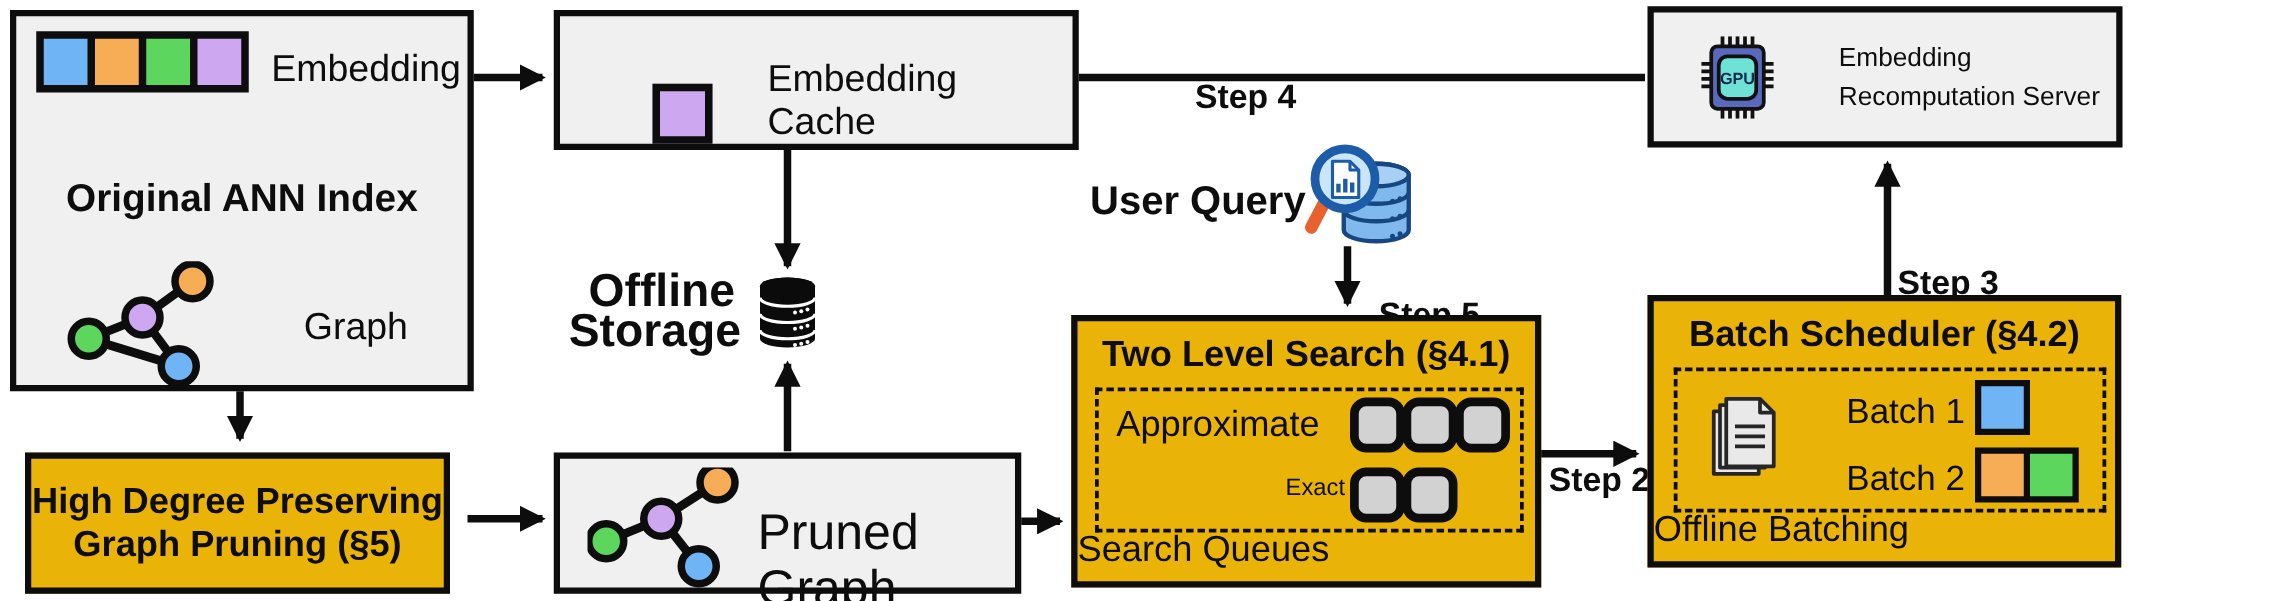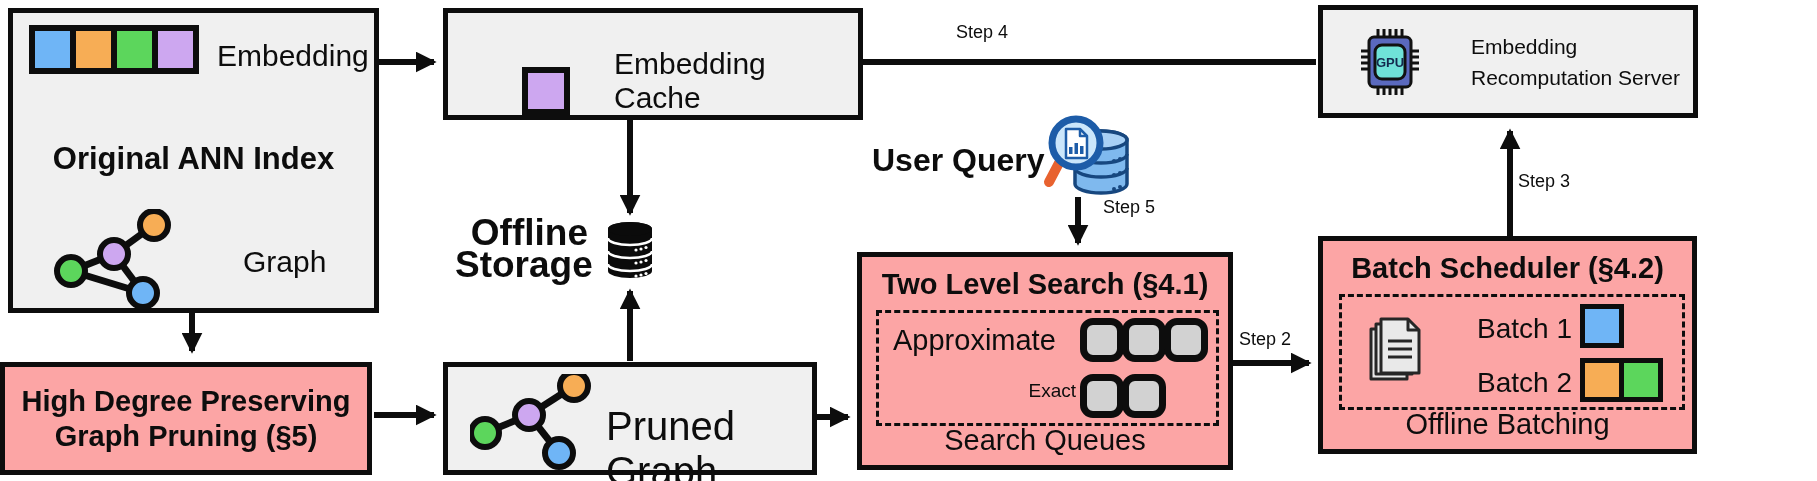--- a/index.html
+++ b/index.html
@@ -1,42 +1,42 @@
 <!DOCTYPE html>
 <html><head>
 <meta charset="utf-8">
 <style>
   html,body{margin:0;padding:0;background:#ffffff;}
   .canvas{
     position:relative;width:1817px;height:481px;background:#ffffff;overflow:hidden;
     font-family:"Liberation Sans","DejaVu Sans",sans-serif;color:#0d0d0d;
   }
   .box{position:absolute;box-sizing:border-box;border:5px solid #0d0d0d;background:#f0f0f0;}
-  .box.shaded{background:#fca5a5;}
+  .box.shaded{background:#eab308;}
 
   
   #ann-box{left:8px;top:8px;width:371px;height:305px;}
   .emb-bar{position:absolute;left:16px;top:12px;background:#0d0d0d;padding:6px;display:flex;gap:6px;}
   .emb-bar .cell{width:35px;height:37px;}
   #ann-embedding-label{position:absolute;left:204px;top:26px;font-size:30px;}
   #ann-title{position:absolute;left:0;right:0;top:128px;text-align:center;font-weight:bold;font-size:31px;}
   #ann-graph-svg{position:absolute;left:38px;top:196px;}
   #ann-graph-label{position:absolute;left:230px;top:232px;font-size:30px;}
 
   
   #cache-box{left:443px;top:8px;width:420px;height:112px;display:flex;align-items:flex-end;}
   .purple-sq{width:36px;height:36px;border:6px solid #0d0d0d;margin-left:74px;flex:0 0 auto;}
   #cache-label{margin-left:44px;font-size:30px;line-height:34px;width:190px;}
 
   
   #storage-label{position:absolute;left:455px;top:217px;width:133px;text-align:right;font-weight:bold;font-size:37px;line-height:32px;}
   #storage-icon{position:absolute;left:604px;top:220px;}
 
   
-  #hdp-box{left:0;top:362px;width:372px;height:113px;display:flex;align-items:center;justify-content:center;}
+  #hdp-box{left:20px;top:362px;width:340px;height:113px;display:flex;align-items:center;justify-content:center;}
   #hdp-title{text-align:center;font-weight:bold;font-size:29px;line-height:35px;width:345px;}
 
   
   #pruned-box{left:443px;top:362px;width:374px;height:113px;}
   #pruned-graph-svg{position:absolute;left:22px;top:7px;}
   #pruned-label{position:absolute;left:158px;top:37px;font-size:40px;}
 
   
   #uq-label{position:absolute;left:872px;top:142px;font-weight:bold;font-size:32px;}
   #uq-icon{position:absolute;left:1042px;top:110px;}
@@ -46,41 +46,41 @@
   .panel-title{margin-top:11px;text-align:center;font-weight:bold;font-size:29px;}
   .dashed{position:absolute;border:3px dashed #0d0d0d;box-sizing:border-box;}
   #tls-dashed{left:14px;top:53px;width:343px;height:116px;}
   #tls-approx-label{position:absolute;left:14px;top:11px;font-size:29px;}
   #tls-exact-label{position:absolute;left:0;top:67px;width:197px;text-align:right;font-size:19px;}
   .q-squares{position:absolute;display:flex;}
   #tls-approx-squares{left:201px;top:5px;}
   #tls-exact-squares{left:201px;top:61px;}
   .q-square{width:30px;height:30px;border:7px solid #0d0d0d;border-radius:13px;background:#d2d2d2;}
   .q-square + .q-square{margin-left:-2px;}
-  .panel-footer{position:absolute;left:0;right:0;bottom:8px;text-align:center;font-size:29px;}
+  .panel-footer{position:absolute;left:0;right:0;bottom:8px;text-align:left;font-size:29px;}
 
   
   #bsch-box{left:1318px;top:236px;width:379px;height:218px;}
   #bsch-dashed{left:16px;top:53px;width:346px;height:116px;}
   #docs-icon{position:absolute;left:26px;top:20px;}
   .batch-label{position:absolute;left:0;width:230px;text-align:right;font-size:28px;}
   #batch1-label{top:16px;}
   #batch2-label{top:70px;}
   .batch-cells{position:absolute;left:238px;display:flex;background:#0d0d0d;padding:5px;gap:5px;}
   .batch-cells .cell{width:34px;height:34px;}
   #batch1-cells{top:7px;}
   #batch2-cells{top:61px;}
 
   
   #server-box{left:1318px;top:5px;width:380px;height:113px;display:flex;align-items:center;}
   #gpu-icon{margin-left:38px;flex:0 0 auto;}
   #server-label{margin-left:52px;font-size:21px;line-height:31px;width:250px;}
 
   
-  .step{position:absolute;font-weight:normal;font-size:18px;}
+  .step{position:absolute;font-weight:bold;font-size:27px;margin-top:40px;}
   #step1{left:1103px;top:197px;}
   #step2{left:1239px;top:329px;}
   #step3{left:1518px;top:171px;}
   #step4{left:956px;top:22px;}
 
   #arrow-layer{position:absolute;left:0;top:0;pointer-events:none;}
 </style>
 </head>
 <body>
 

